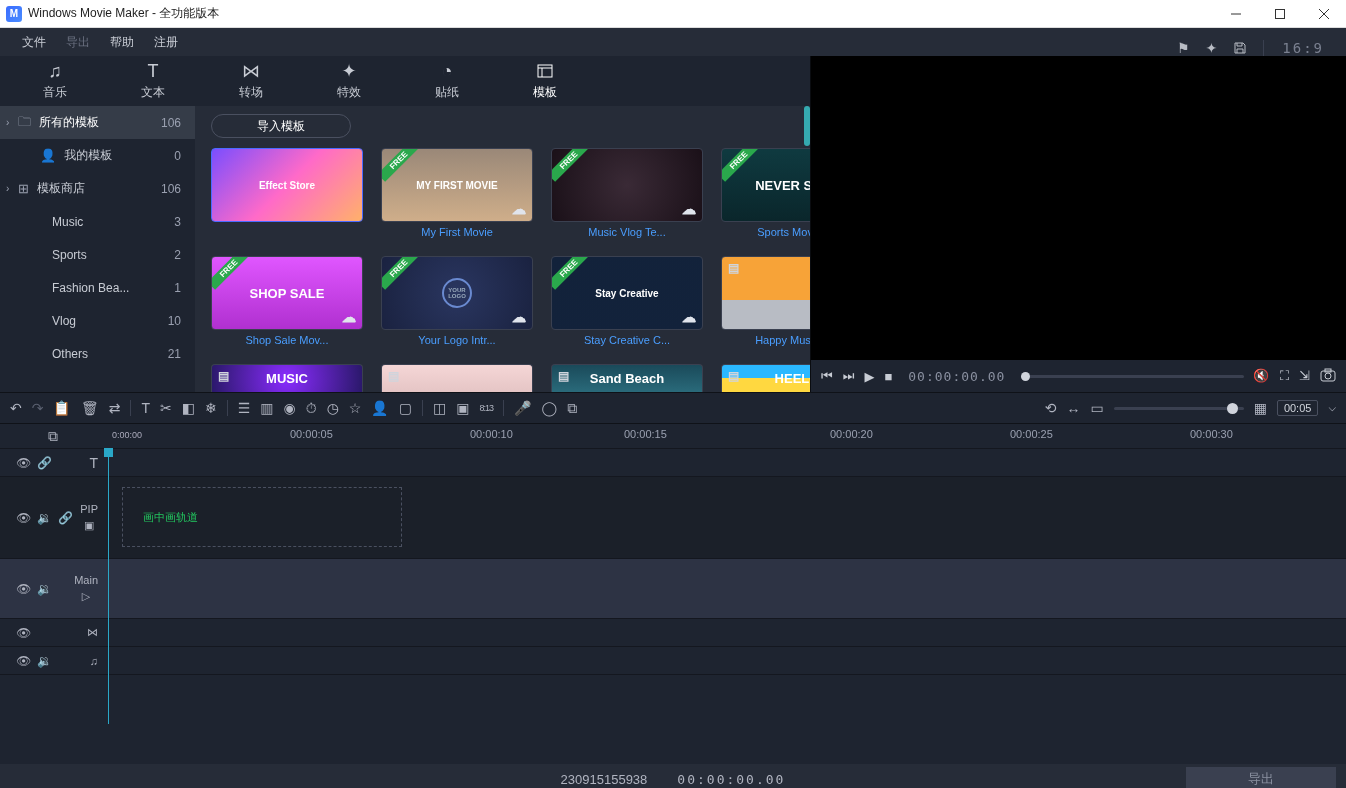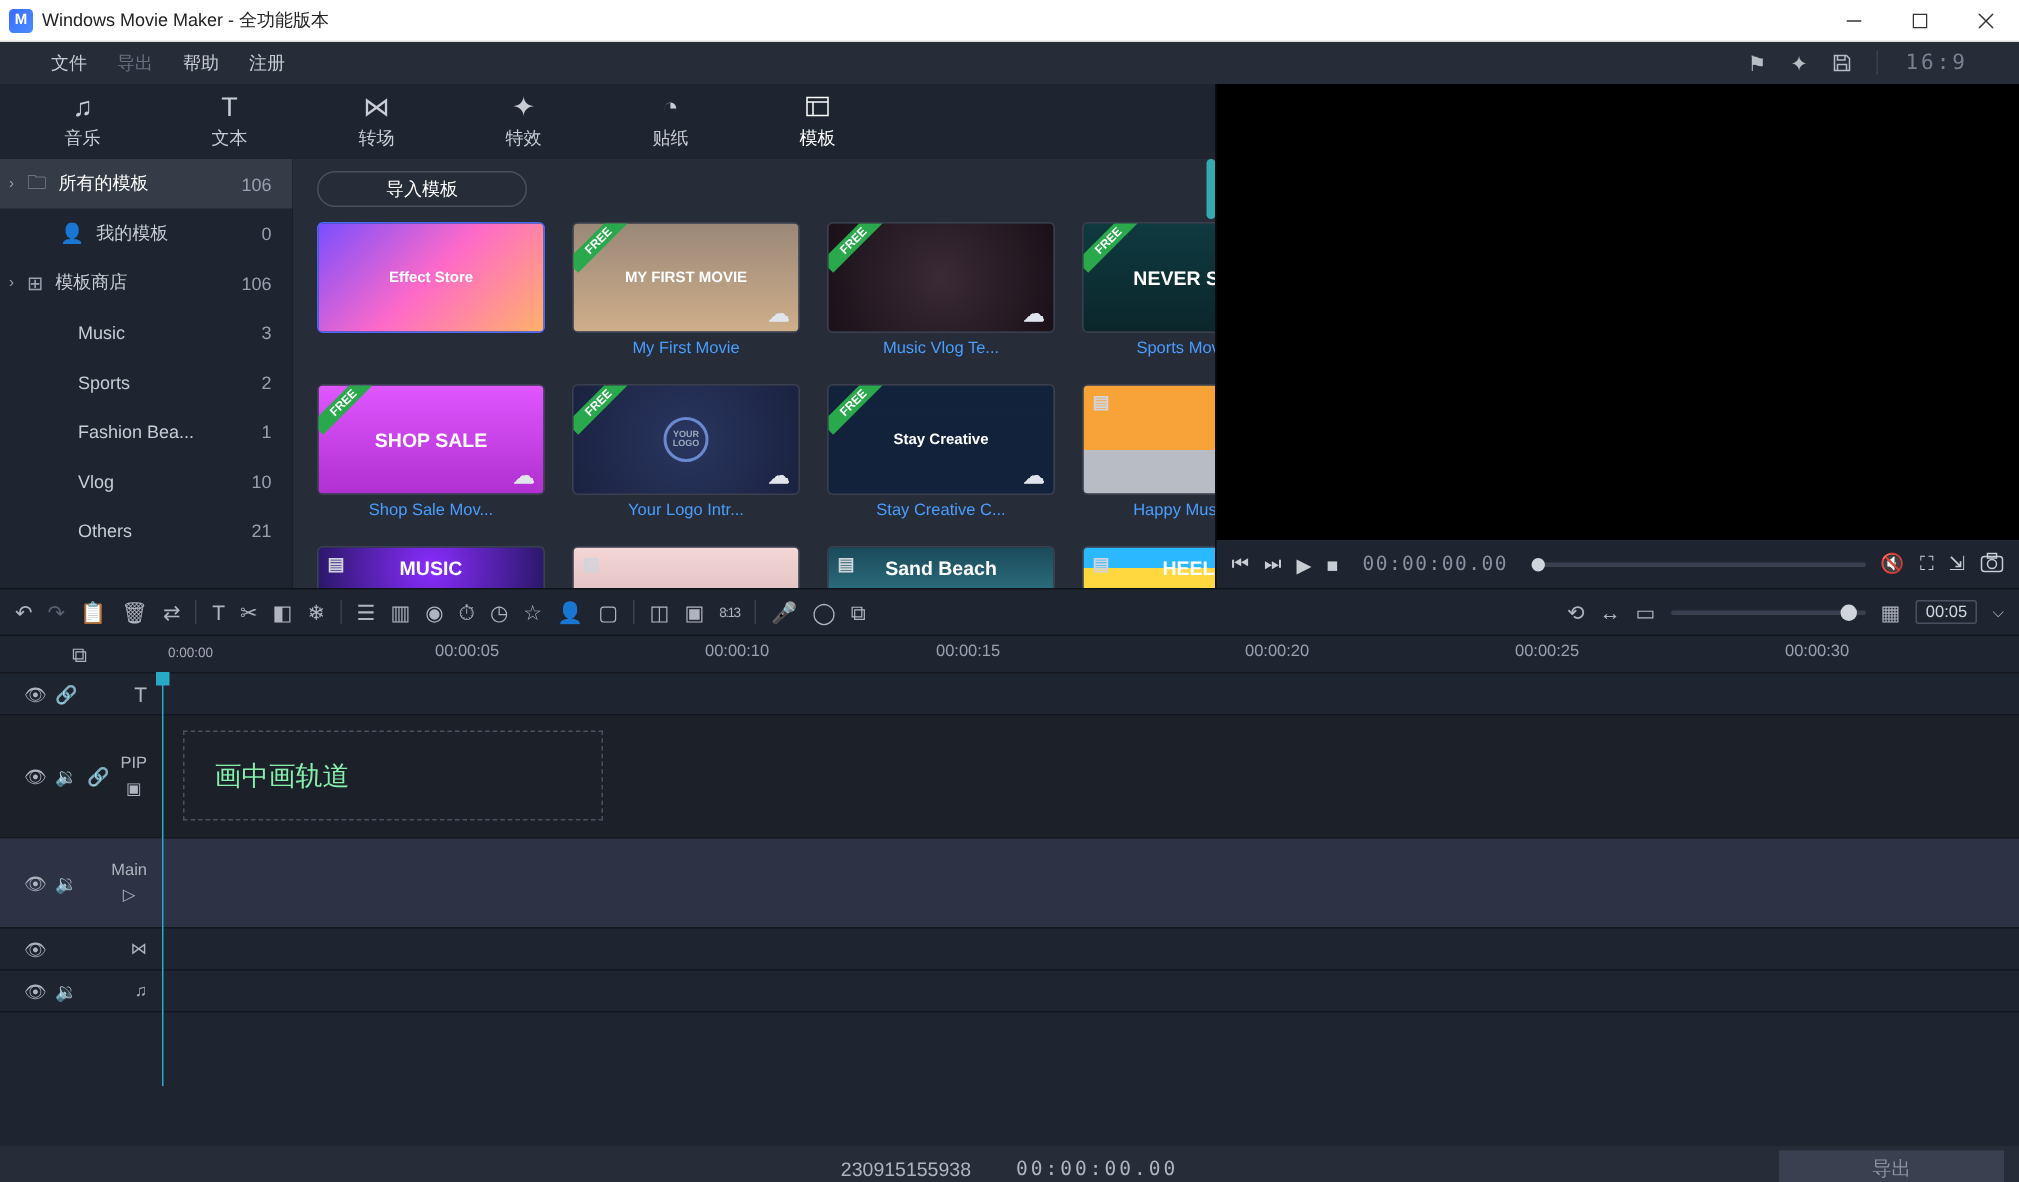--- a/index.html
+++ b/index.html
@@ -6,21 +6,21 @@
 body { background: #1b202a; color: #c8ccd4; font-size: 12px; overflow: hidden; width: 1346px; height: 788px; }
 
 
 .titlebar { height: 28px; background: #fff; display: flex; align-items: center; padding-left: 6px; border-bottom: 1px solid #ddd; }
 .titlebar .app-icon { width: 16px; height: 16px; background: linear-gradient(135deg,#3a6cff,#4a8cff); border-radius: 3px; display: flex; align-items: center; justify-content: center; color: #fff; font-weight: bold; font-size: 10px; margin-right: 6px; }
 .titlebar .title { color: #222; font-size: 12px; }
 .titlebar .spacer { flex: 1; }
 .titlebar .win-btn { width: 44px; height: 28px; display: flex; align-items: center; justify-content: center; color: #333; }
 
 
-.menubar { height: 28px; background: #262c38; display: flex; align-items: center; padding: 0 24px; }
+.menubar { height: 28px; background: #262c38; display: flex; align-items: flex-end; padding: 0 12px; }
 .menubar .menu-item { color: #c8ccd4; padding: 0 10px; line-height: 28px; font-size: 12px; }
 .menubar .menu-item.dim { color: #6a7080; }
 .menubar .right-icons { margin-left: auto; display: flex; gap: 16px; align-items: center; padding-right: 10px; }
 .menubar .picon { color: #b8bcc4; font-size: 14px; }
 .menubar .aspect { color:#7a8090; font-size:14px; letter-spacing:2px; font-family:monospace; padding-left:18px; border-left:1px solid #3a4050;}
 
 
 .upper { display: flex; height: 336px; background: #151a23; }
 .left-panel { width: 810px; display: flex; flex-direction: column; }
 .tabs { display: flex; height: 50px; background: #1e2430; padding: 0 6px; }
@@ -84,21 +84,21 @@
 .track .head .label-col { position:absolute; right:10px; display:flex; flex-direction:column; align-items:center; gap:4px; font-size:11px; }
 .track .body { flex: 1; position: relative; }
 .track.text { height: 28px; }
 .track.pip { height: 82px; background: #1b2029; }
 .track.pip .head { background:#1b2029; }
 .track.main { height: 60px; background: #2d3344; }
 .track.main .head { background:#2d3344; }
 .track.trans { height: 28px; }
 .track.audio { height: 28px; }
 .track .icons { display:flex; gap:6px; font-size:12px; }
-.pip-drop { position: absolute; left: 14px; top: 10px; width: 280px; height: 60px; border: 1px dashed #4a5060; display: flex; align-items: center; justify-content: flex-start; padding-left: 20px; color: #86efac; font-size: 18px; }
+.pip-drop { position: absolute; left: 14px; top: 10px; width: 280px; height: 60px; border: 1px dashed #4a5060; display: flex; align-items: center; justify-content: flex-start; padding-left: 20px; color: #22c55e; font-size: 11px; }
 .playhead { position: absolute; left: 108px; top: 0; bottom: 0; width: 1px; background: #2aa8c8; z-index: 5; }
 .playhead::before { content:""; position:absolute; top:0; left:-4px; width:9px; height:9px; background:#2aa8c8; }
 
 
 .statusbar { height: 30px; background: #262c38; display: flex; align-items: center; justify-content: center; gap: 30px; color: #b0b4c0; font-size: 13px; position: relative; }
 .statusbar .export-btn { position: absolute; right: 10px; top: 3px; width: 150px; height: 24px; background: #3a4050; color: #8a90a0; text-align: center; line-height: 24px; font-size: 13px; }
 .statusbar .tc { font-family: monospace; letter-spacing: 2px; }
 
 svg { display:block; }
 </style>

